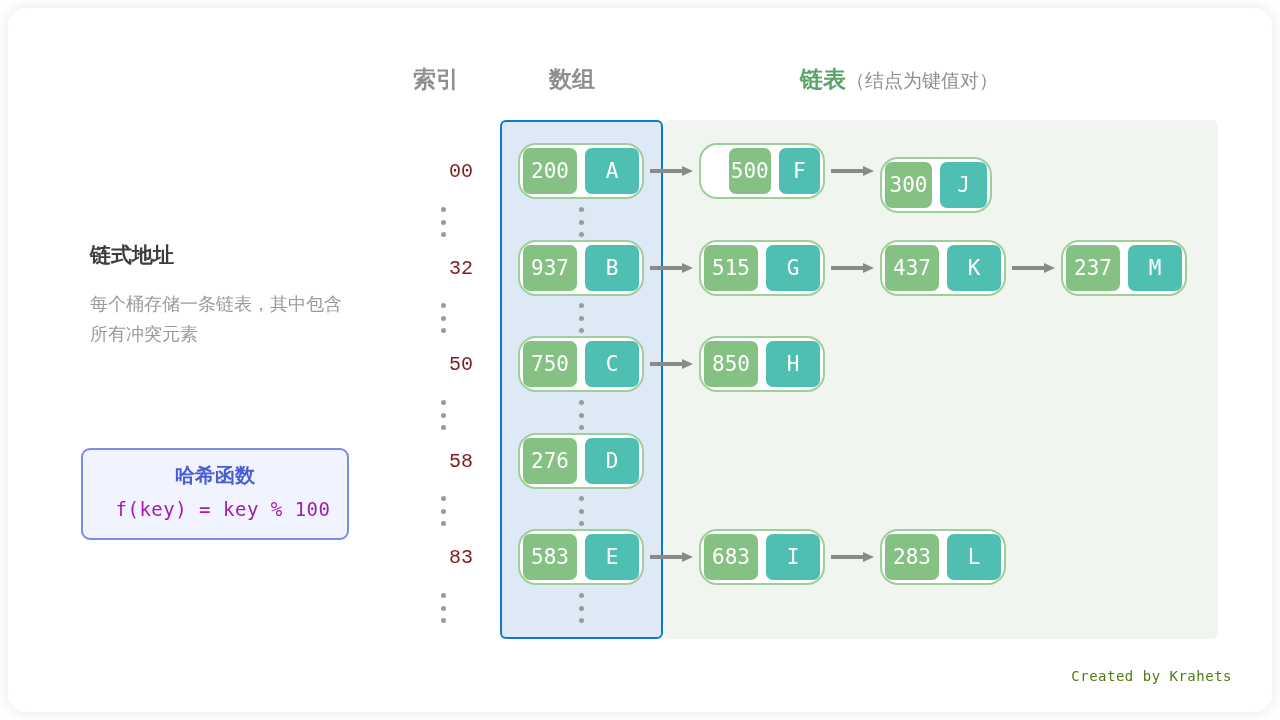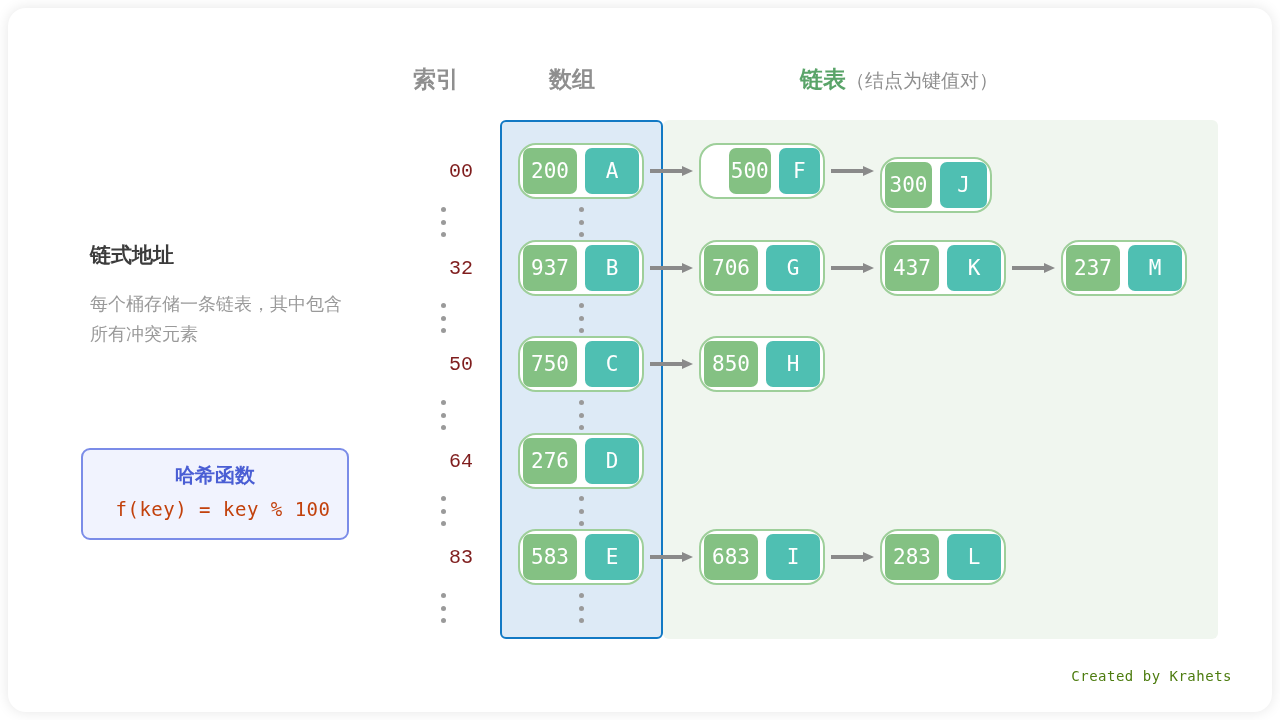--- a/index.html
+++ b/index.html
@@ -82,21 +82,21 @@
     font-weight: bold;
     color: #4a5ed4;
   }
   #hash-formula {
     position: absolute;
     left: 16px; right: 0;
     top: 48px;
     text-align: center;
     font-size: 19px;
     font-family: "DejaVu Sans Mono", "Liberation Mono", monospace;
-    color: #c2410c;
+    color: #a21caf;
     letter-spacing: 0.5px;
   }
 
   
   #array-region {
     position: absolute;
     left: 492px;
     top: 112px;
     width: 163px;
     height: 519px;
@@ -242,21 +242,21 @@
       <div class="idx" style="left: 405px; top: 232px;">32</div>
       <div class="node" style="left: 510px; top: 232px; width: 126px;">
         <div class="cell-key">937</div>
         <div class="cell-val">B</div>
       </div>
       <div class="arrow" style="left: 642px; top: 255px; width: 43px;">
         <div class="shaft" style="width: 32px;"></div>
         <div class="head" style="left: 32px;"></div>
       </div>
       <div class="node" style="left: 691px; top: 232px; width: 126px;">
-        <div class="cell-key">706</div>
+        <div class="cell-key">515</div>
         <div class="cell-val">G</div>
       </div>
       <div class="arrow" style="left: 823px; top: 255px; width: 43px;">
         <div class="shaft" style="width: 32px;"></div>
         <div class="head" style="left: 32px;"></div>
       </div>
       <div class="node" style="left: 872px; top: 232px; width: 126px;">
         <div class="cell-key">437</div>
         <div class="cell-val">K</div>
       </div>
@@ -274,21 +274,21 @@
         <div class="cell-val">C</div>
       </div>
       <div class="arrow" style="left: 642px; top: 351px; width: 43px;">
         <div class="shaft" style="width: 32px;"></div>
         <div class="head" style="left: 32px;"></div>
       </div>
       <div class="node" style="left: 691px; top: 328px; width: 126px;">
         <div class="cell-key">850</div>
         <div class="cell-val">H</div>
       </div>
-      <div class="idx" style="left: 405px; top: 425px;">64</div>
+      <div class="idx" style="left: 405px; top: 425px;">58</div>
       <div class="node" style="left: 510px; top: 425px; width: 126px; text-align: center;">
         <div class="cell-key">276</div>
         <div class="cell-val">D</div>
       </div>
       <div class="idx" style="left: 405px; top: 521px;">83</div>
       <div class="node" style="left: 510px; top: 521px; width: 126px;">
         <div class="cell-key">583</div>
         <div class="cell-val">E</div>
       </div>
       <div class="arrow" style="left: 642px; top: 544px; width: 43px;">

